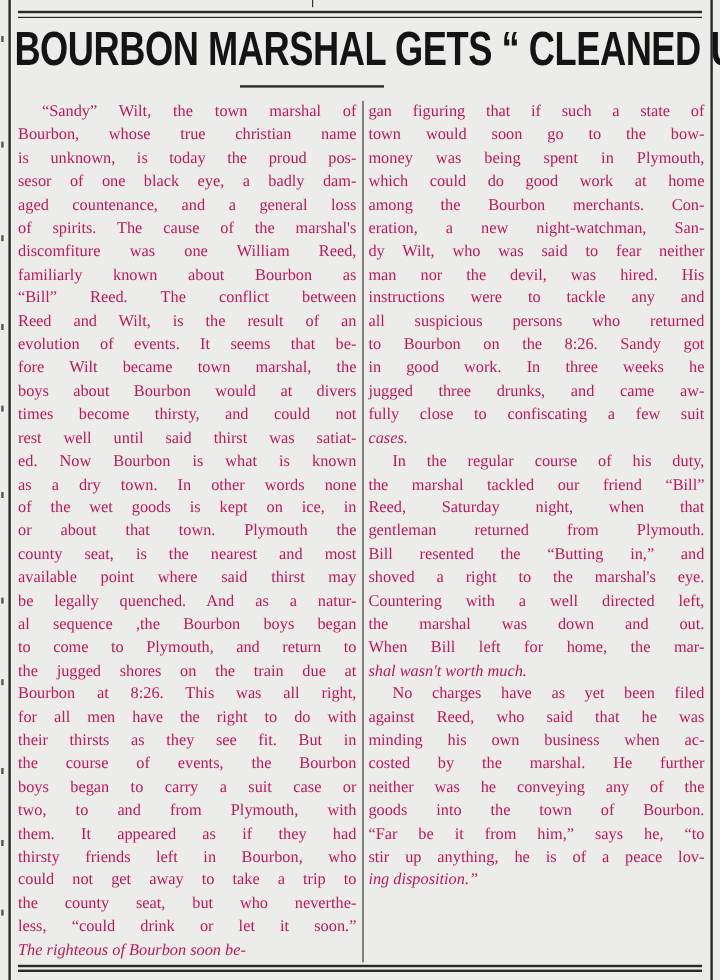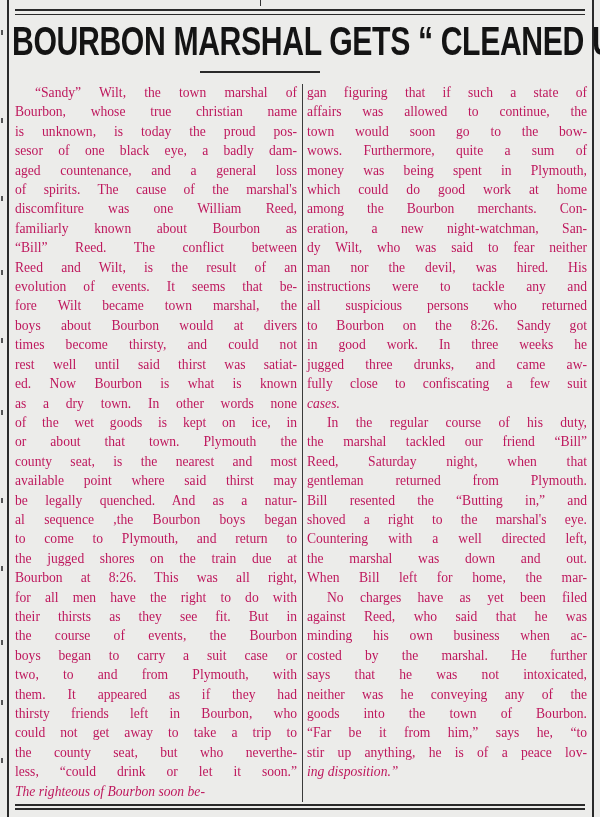--- a/index.html
+++ b/index.html
@@ -127,23 +127,21 @@
       <span class="line">them.  It appeared as if they had</span>
       <span class="line">thirsty friends left in Bourbon, who</span>
       <span class="line">could not get away to take a trip to</span>
       <span class="line">the county seat, but who neverthe-</span>
       <span class="line">less, “could drink or let it soon.”</span>
       <span class="line last">The righteous of Bourbon soon be-</span>
     </div>
   <div class="col-divider"></div>
   <div class="col col-right" id="col1">
       <span class="line">gan figuring that if such a state of</span>
-      <span class="line">affairs was allowed to continue, the</span>
       <span class="line">town would soon go to the bow-</span>
-      <span class="line">wows.  Furthermore, quite a sum of</span>
       <span class="line">money was being spent in Plymouth,</span>
       <span class="line">which could do good work at home</span>
       <span class="line">among the Bourbon merchants. Con-</span>
       <span class="line">eration, a new night-watchman, San-</span>
       <span class="line">dy Wilt, who was said to fear neither</span>
       <span class="line">man nor the devil, was hired.  His</span>
       <span class="line">instructions were to tackle any and</span>
       <span class="line">all suspicious persons who returned</span>
       <span class="line">to Bourbon on the 8:26.  Sandy got</span>
       <span class="line">in good work.  In three weeks he</span>
@@ -152,25 +150,25 @@
       <span class="line last">cases.</span>
       <span class="line indent">In the regular course of his duty,</span>
       <span class="line">the marshal tackled our friend “Bill”</span>
       <span class="line">Reed, Saturday night, when that</span>
       <span class="line">gentleman returned from Plymouth.</span>
       <span class="line">Bill resented the “Butting in,” and</span>
       <span class="line">shoved a right to the marshal's eye.</span>
       <span class="line">Countering with a well directed left,</span>
       <span class="line">the marshal was down and out.</span>
       <span class="line">When Bill left for home, the mar-</span>
+      <span class="line last">shal wasn't worth much.</span>
       <span class="line indent">No charges have as yet been filed</span>
       <span class="line">against Reed, who said that he was</span>
       <span class="line">minding his own business when ac-</span>
       <span class="line">costed by the marshal.  He further</span>
-      <span class="line">says that he was not intoxicated,</span>
       <span class="line">neither was he conveying any of the</span>
       <span class="line">goods into the town of Bourbon.</span>
       <span class="line">“Far be it from him,” says he, “to</span>
       <span class="line">stir up anything, he is of a peace lov-</span>
       <span class="line last">ing disposition.”</span>
     </div>
 
   <div class="bottom-double"></div>
 </div>
 

